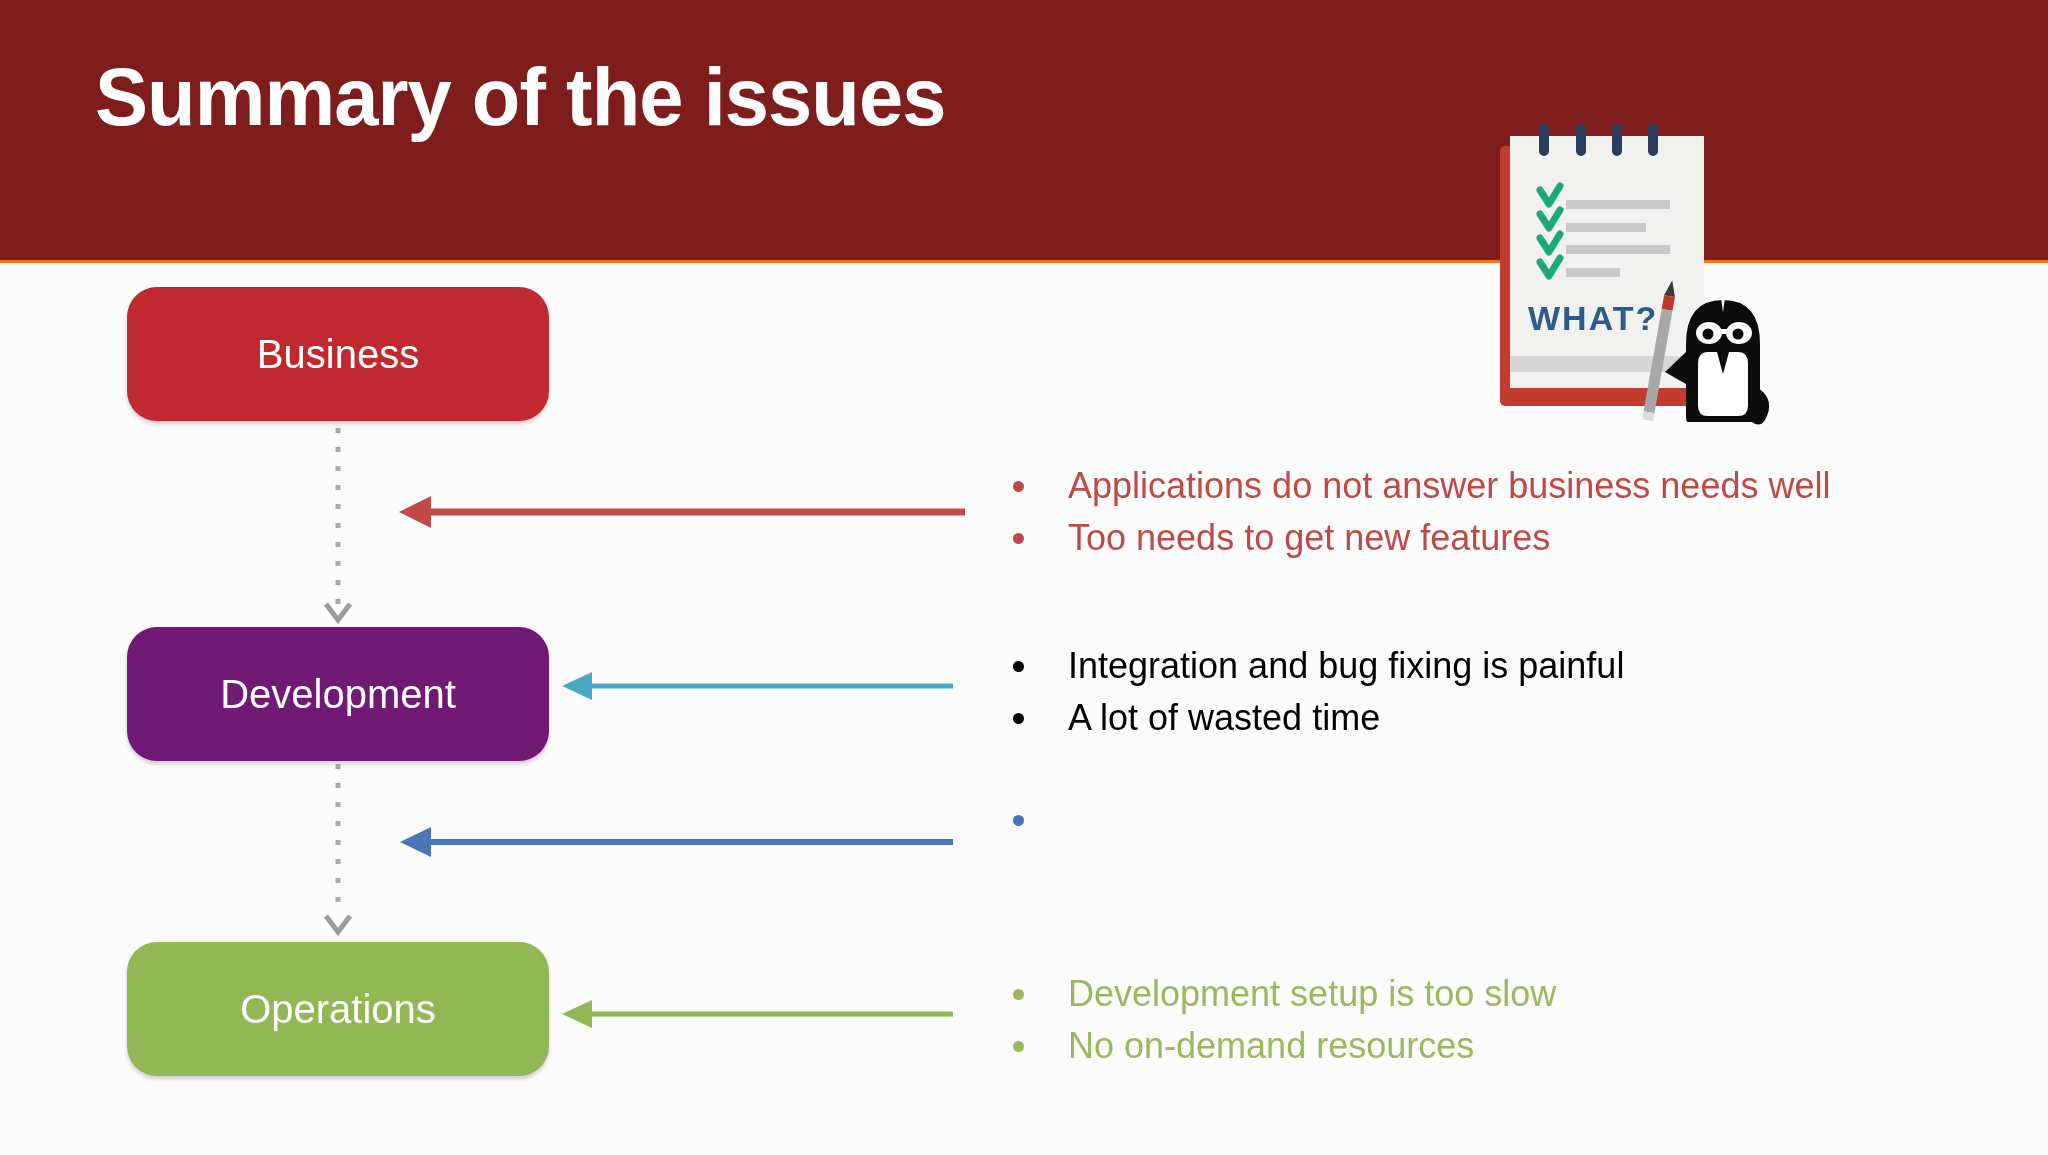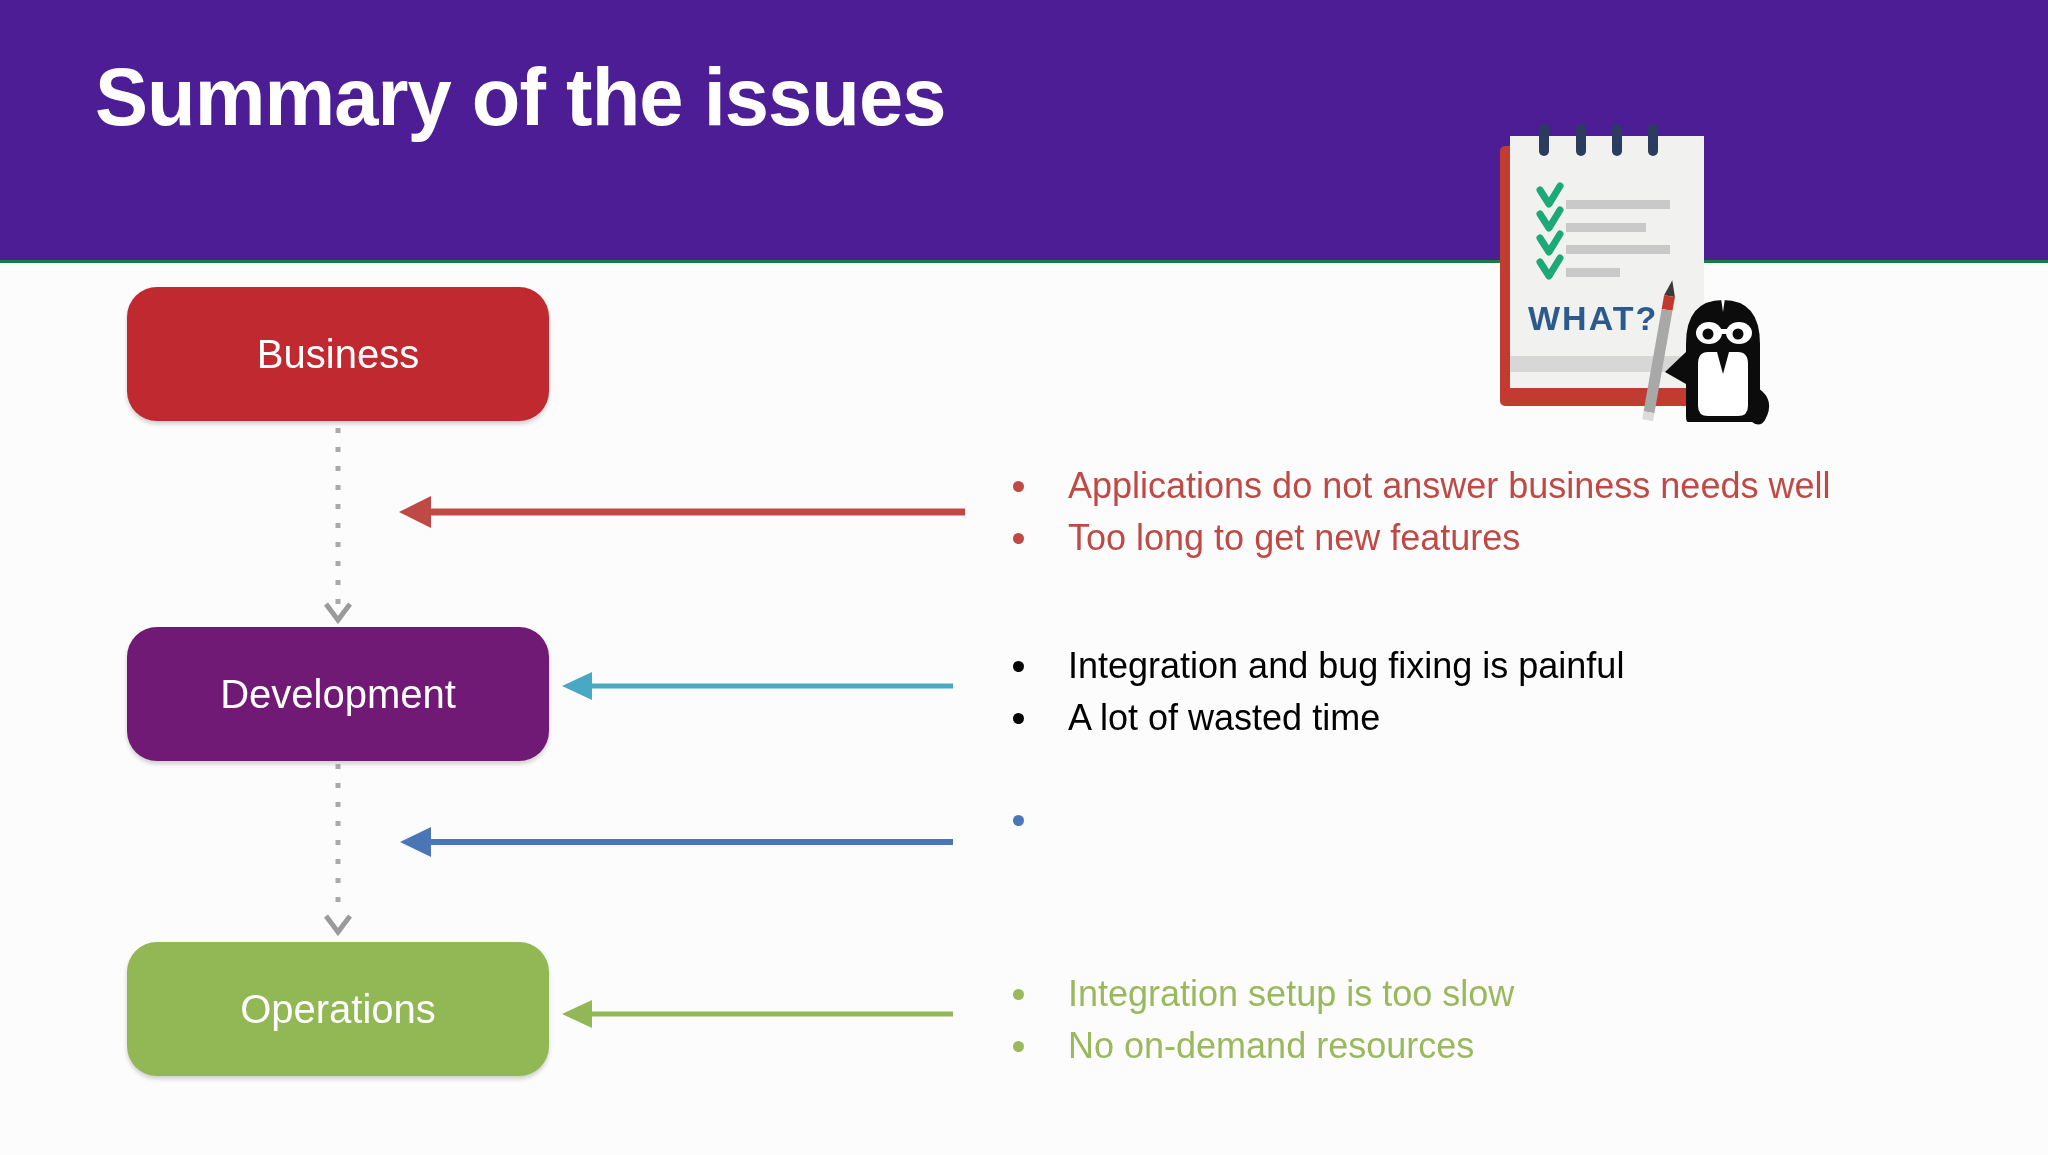--- a/index.html
+++ b/index.html
@@ -2,22 +2,22 @@
 <html><head>
 <meta charset="utf-8">
 <style>
   html,body{margin:0;padding:0;}
   body{font-family:"Liberation Sans", sans-serif;}
   .slide{
     position:relative;width:2048px;height:1155px;background:#fcfcfc;overflow:hidden;
   }
   
   .header{
-    position:absolute;left:0;top:0;width:100%;height:260px;background:#4c1d95;
-    border-bottom:3px solid #15803d;
+    position:absolute;left:0;top:0;width:100%;height:260px;background:#7f1d1d;
+    border-bottom:3px solid #f97316;
   }
   .title{
     position:absolute;left:95px;top:50px;margin:0;
     color:#ffffff;font-size:82px;font-weight:bold;letter-spacing:-1px;
     transform:scaleX(0.97);transform-origin:left center;white-space:nowrap;
   }
   
   .flow-box{
     position:absolute;left:127px;width:422px;height:134px;border-radius:30px;
     display:flex;align-items:center;justify-content:center;
@@ -148,21 +148,21 @@
     <polygon points="8,22 38,8 38,36" fill="#92b755"></polygon>
   </svg>
 
   <div class="issue-group red">
     <div class="issue-item">
       <span class="dot"></span>
       <span>Applications do not answer business needs well</span>
     </div>
     <div class="issue-item">
       <span class="dot"></span>
-      <span>Too long to get new features</span>
+      <span>Too needs to get new features</span>
     </div>
   </div>
 
   <div class="issue-group teal">
     <div class="issue-item">
       <span class="dot"></span>
       <span>Integration and bug fixing is painful</span>
     </div>
     <div class="issue-item">
       <span class="dot"></span>
@@ -172,21 +172,21 @@
 
   <div class="issue-group blue">
     <div class="issue-item">
       <span class="dot"></span>
     </div>
   </div>
 
   <div class="issue-group green">
     <div class="issue-item">
       <span class="dot"></span>
-      <span>Integration setup is too slow</span>
+      <span>Development setup is too slow</span>
     </div>
     <div class="issue-item">
       <span class="dot"></span>
       <span>No on-demand resources</span>
     </div>
   </div>
 
 </div>
 
 </body></html>

